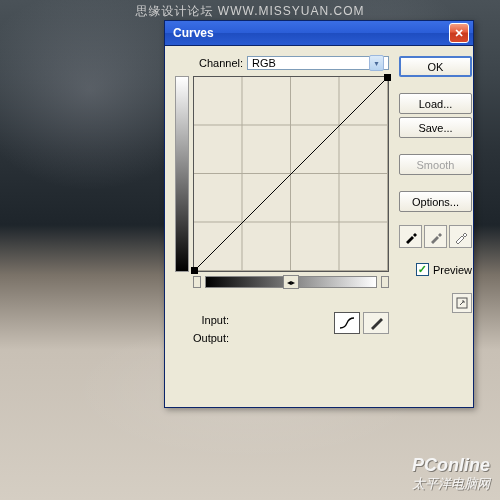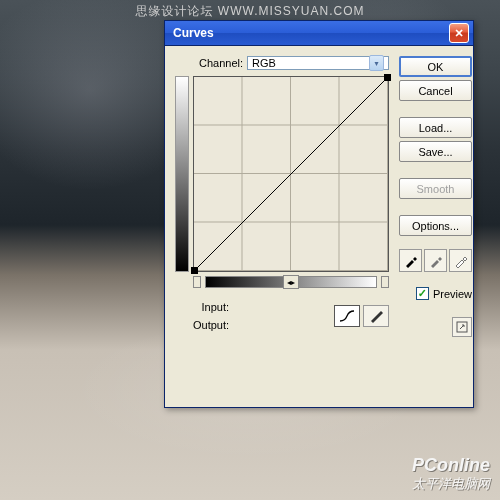--- a/index.html
+++ b/index.html
@@ -98,21 +98,21 @@
   background: linear-gradient(to right,#000,#fff);
   border:1px solid #888;
   position:relative;
 }
 .hgrad .handle {
   position:absolute; left:50%; top:-2px; transform:translateX(-50%);
   width:16px;height:14px;background:#ece9d8;border:1px solid #888;
   font-size:8px;display:flex;align-items:center;justify-content:center;
 }
 .io { margin-top:10px; padding-left:18px; display:flex; align-items:center; gap:8px; }
-.io-labels { text-align:right; line-height:18px; }
+.io-labels { text-align:right; line-height:18px;margin-top:13px; }
 .io-empty { width:56px; }
 .curve-btns { display:flex; gap:3px; margin-left:auto; }
 .mini-btn {
   width:26px;height:22px;border:1px solid #999;background:#f5f3e9;
   display:flex;align-items:center;justify-content:center;cursor:pointer;
 }
 .mini-btn.active { border:1px solid #555; background:#fff; }
 .btn {
   height: 21px; border: 1px solid #888; border-radius: 2px;
   background: linear-gradient(to bottom,#fff,#efece0);
@@ -201,23 +201,20 @@
               </svg>
           </div>
         </div>
       </div>
     </div>
 
     <div class="right-col">
       <div class="btn default">
           <span>OK</span>
         </div>
-      <div class="btn">
-          <span>Cancel</span>
-        </div>
       <div class="gap"></div>
       <div class="btn">
           <span>Load...</span>
         </div>
       <div class="btn">
           <span>Save...</span>
         </div>
       <div class="gap"></div>
       <div class="btn disabled">
           <span>Smooth</span>

